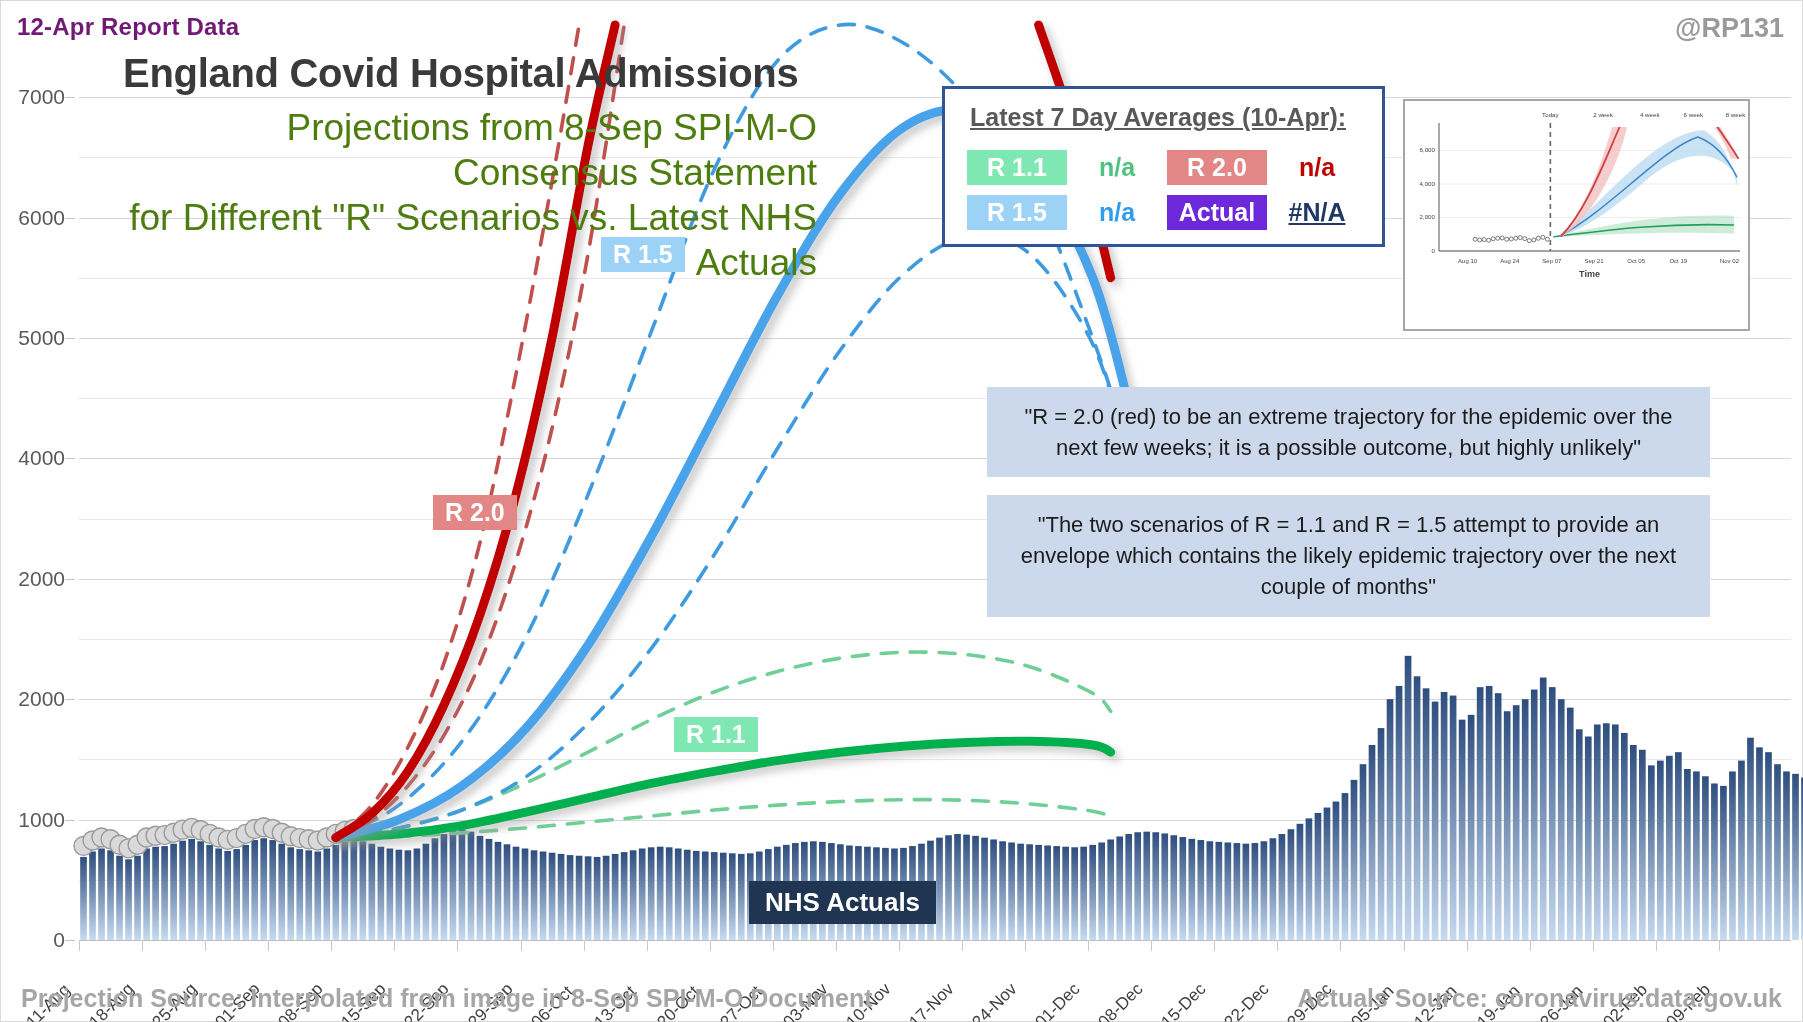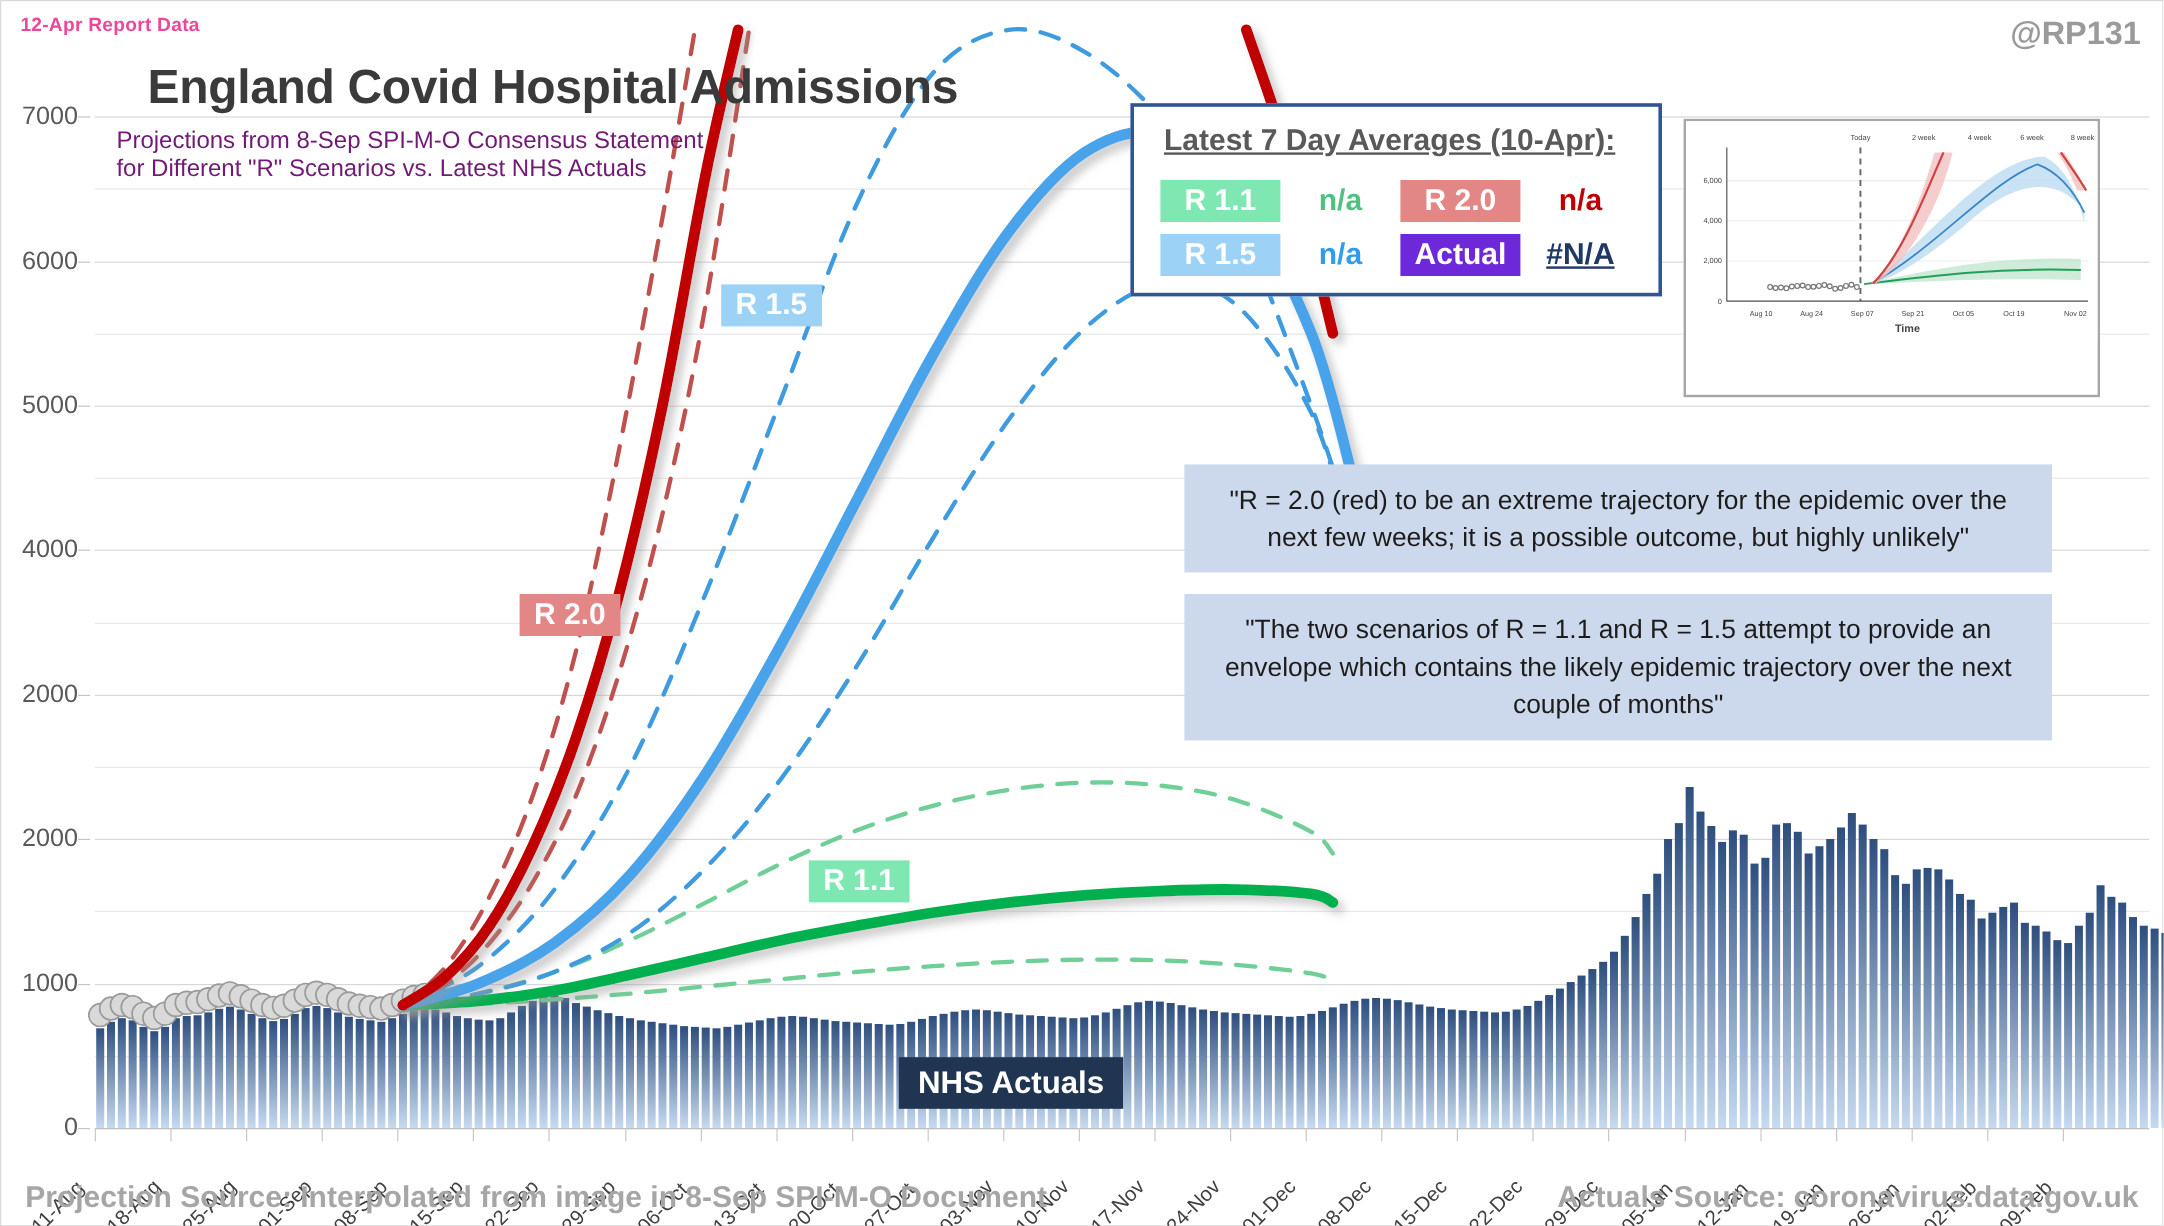--- a/index.html
+++ b/index.html
@@ -52,36 +52,36 @@
     transform:rotate(-45deg) translate(-86px,6px);
     font-family:"Liberation Sans",sans-serif;
   }
 
   
   svg.chart{position:absolute;left:0;top:0;width:1712px;height:891px;overflow:visible;}
 
   
   .report-tag{
     position:absolute;left:16px;top:12px;
-    font-size:16px;font-weight:bold;color:#ec4899;
+    font-size:24px;font-weight:bold;color:#701a75;
     letter-spacing:.2px;
   }
   .watermark{
     position:absolute;right:18px;top:12px;
     font-size:27px;font-weight:bold;color:#9a9a9a;
   }
   .title{
     position:absolute;left:122px;top:50px;
     font-size:40px;font-weight:bold;color:#3a3a3a;
     letter-spacing:-.3px;
   }
   .subtitle{
     position:absolute;left:96px;top:104px;
-    width:720px;text-align:left;
-    font-size:20px;color:#701a75;line-height:1.22;
+    width:720px;text-align:right;
+    font-size:37px;color:#4d7c0f;line-height:1.22;
   }
 
   
   .legend{
     position:absolute;left:941px;top:85px;
     width:443px;height:161px;
     background:#ffffff;
     border:3px solid #2f5597;
     box-sizing:border-box;
   }

